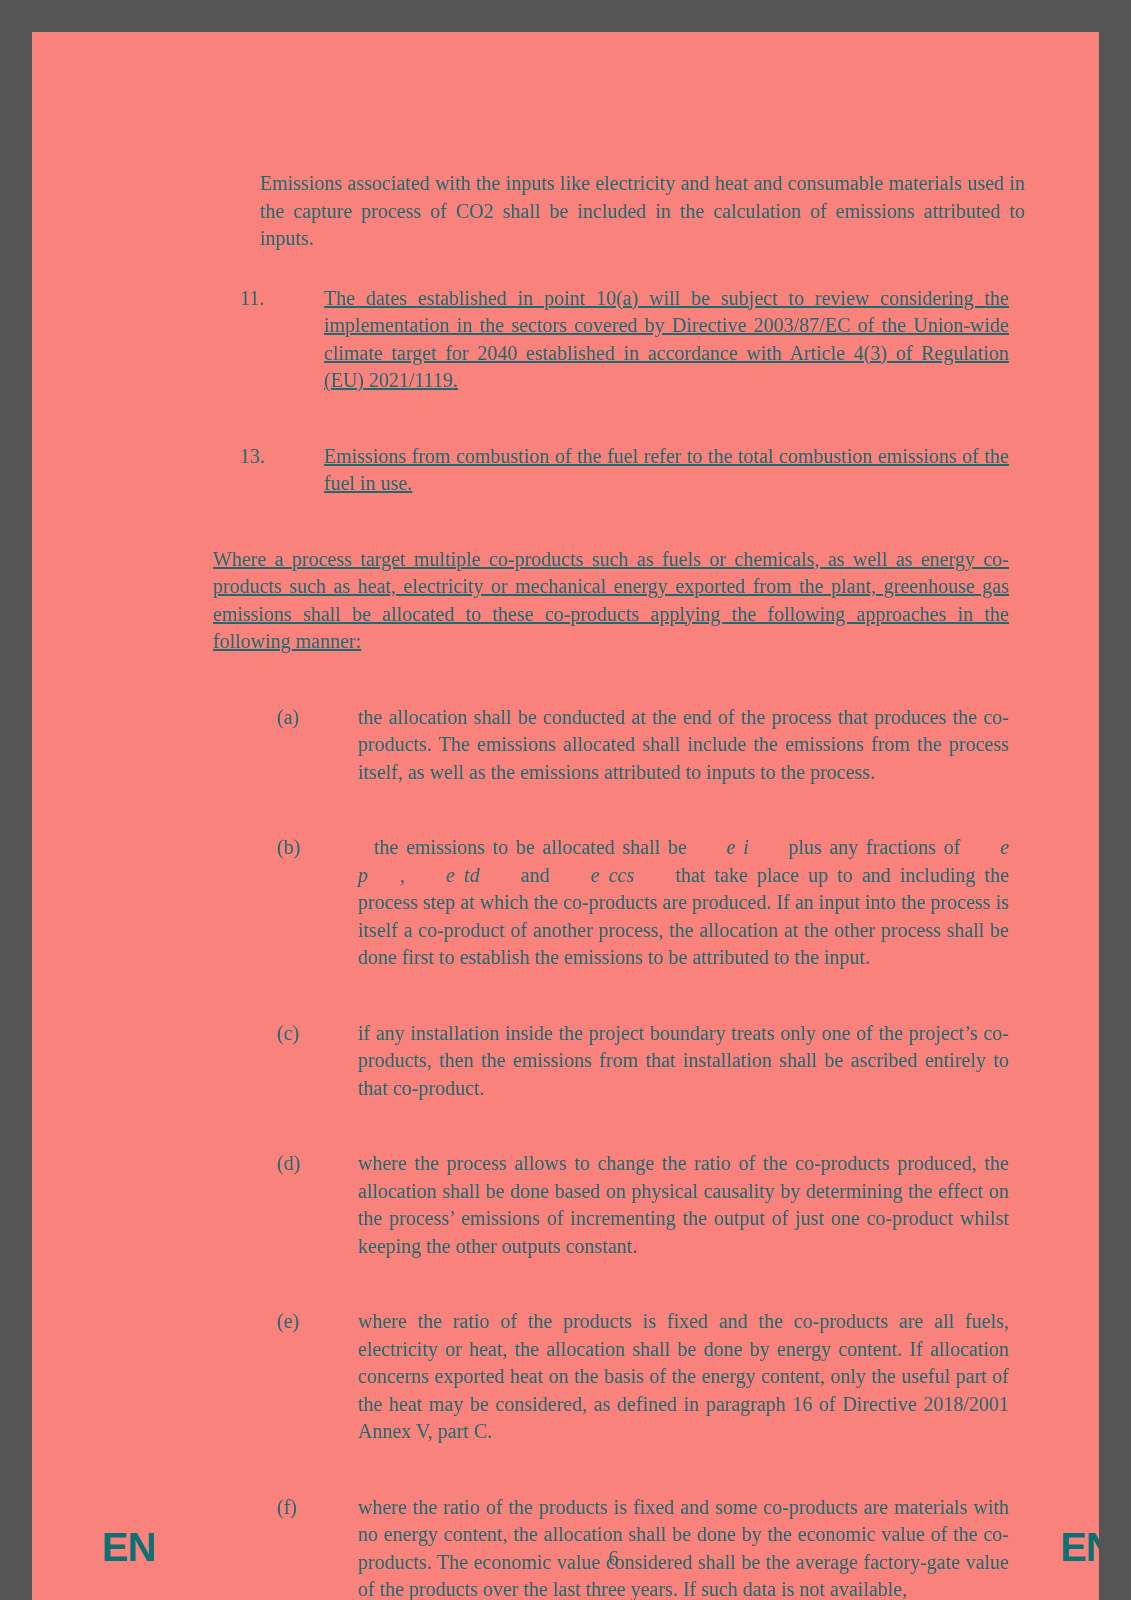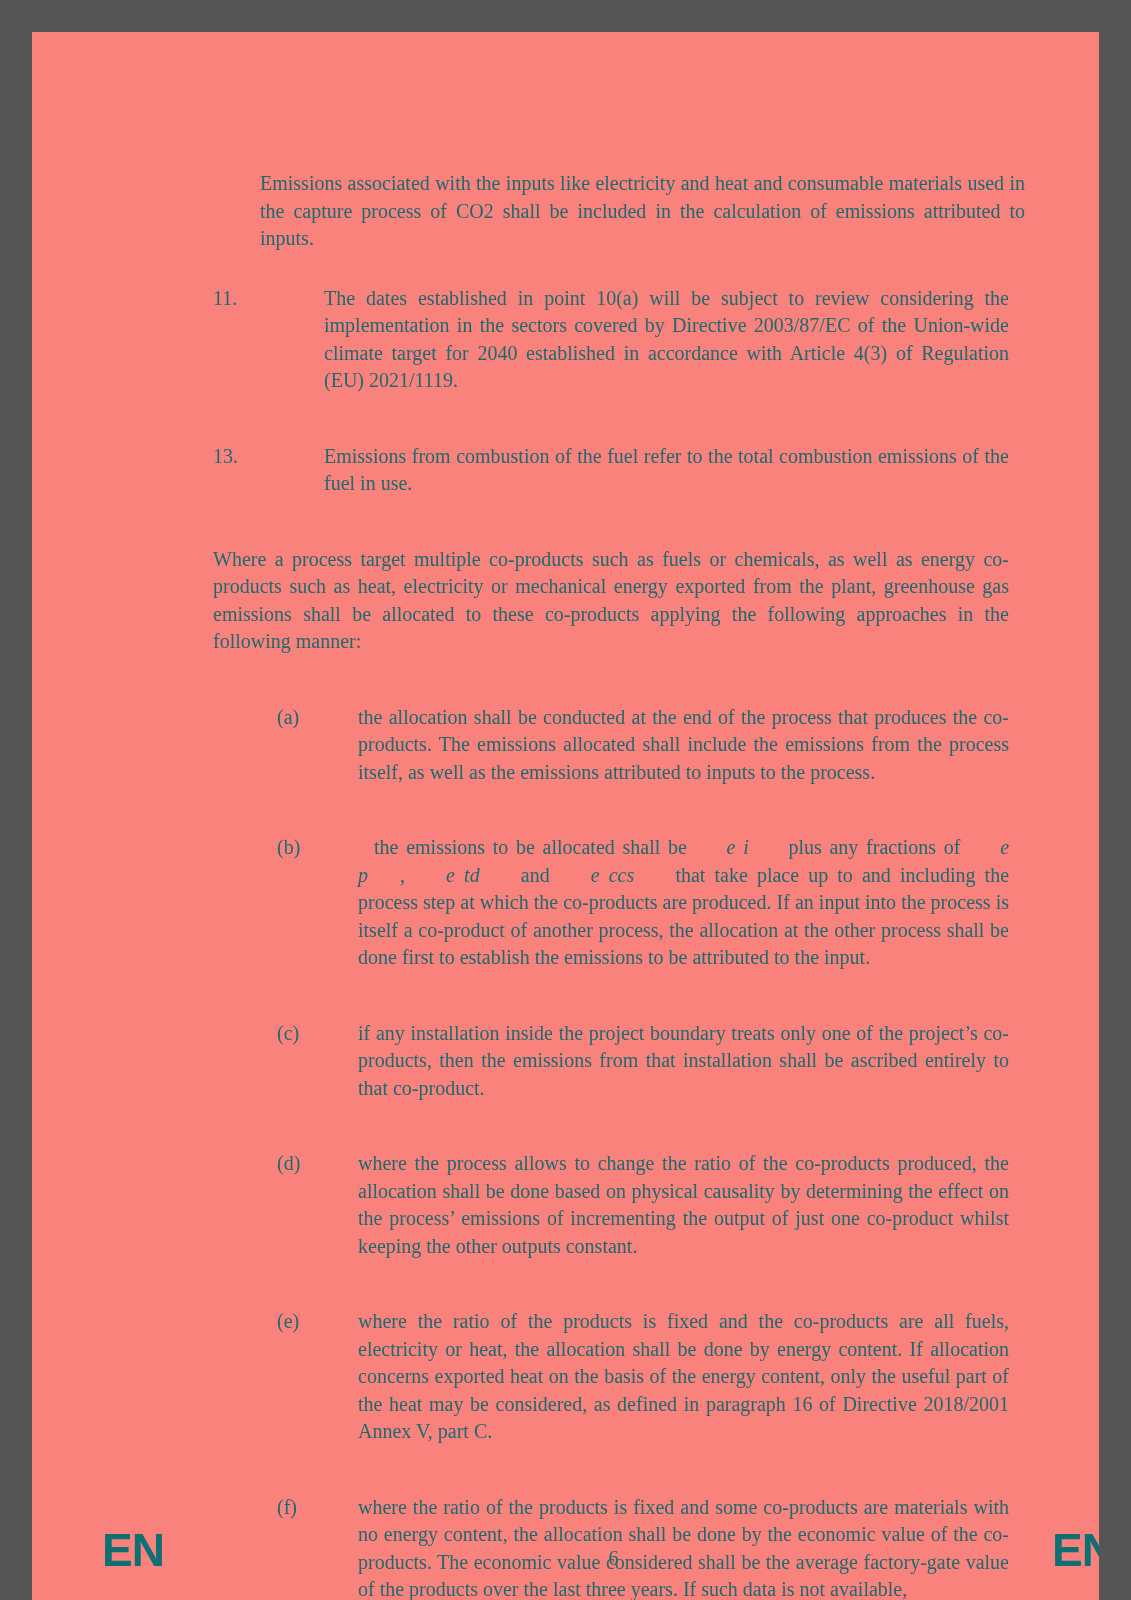--- a/index.html
+++ b/index.html
@@ -32,45 +32,47 @@
     margin-bottom: 6px;
     text-align: justify;
   }
   .para {
     display: flex;
     margin-bottom: 6px;
   }
   .para .num {
     width: 79px;
     flex-shrink: 0;
+    text-align: center;
   }
   .para .pbody {
     flex: 1;
     text-align: justify;
+    text-decoration: underline;
   }
   .sub {
     display: flex;
     margin-left: 80px;
     margin-bottom: 6px;
   }
   .sub .label {
     width: 49px;
     flex-shrink: 0;
   }
   .sub .pbody {
     flex: 1;
     text-align: justify;
   }
   .it { font-style: italic; }
   .footer-en {
     position: absolute;
     top: 1479px;
     font-family: "Liberation Sans", "DejaVu Sans", sans-serif;
     font-weight: bold;
-    font-size: 46px;
+    font-size: 40px;
     line-height: 1;
     letter-spacing: -1px;
     color: var(--accent);
   }
   .footer-en-left  { left: 54px; }
   .footer-en-right { right: 33px; }
   .page-number {
     position: absolute;
     top: 1497px;
     left: 0;

